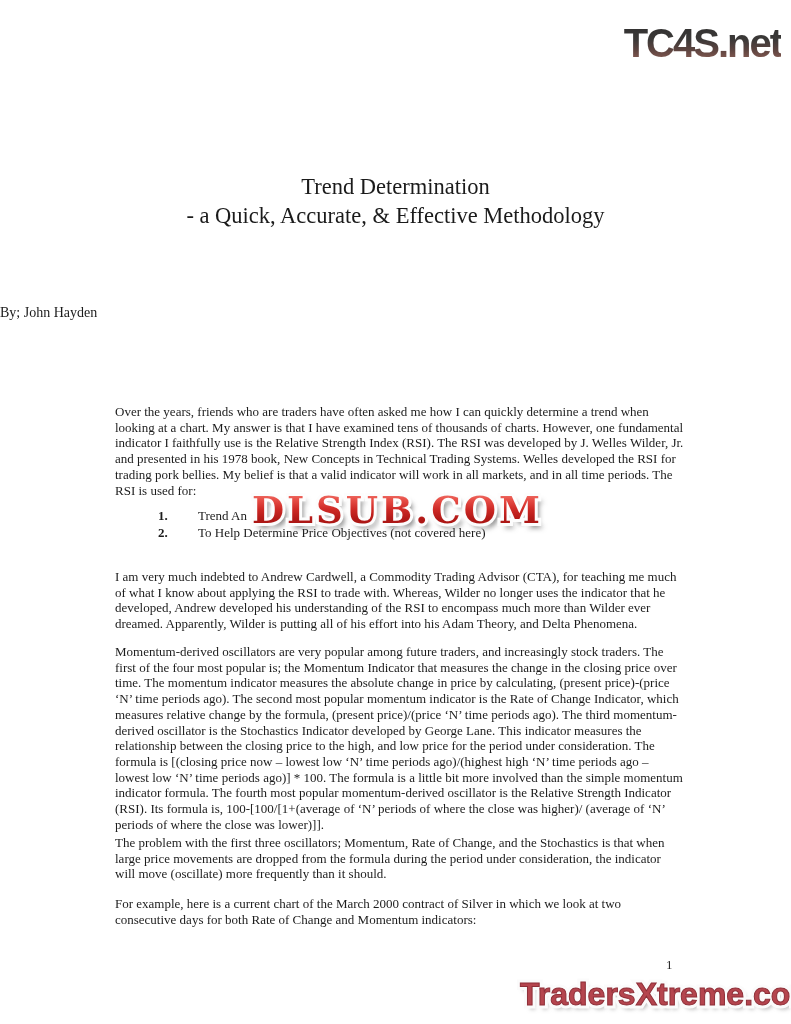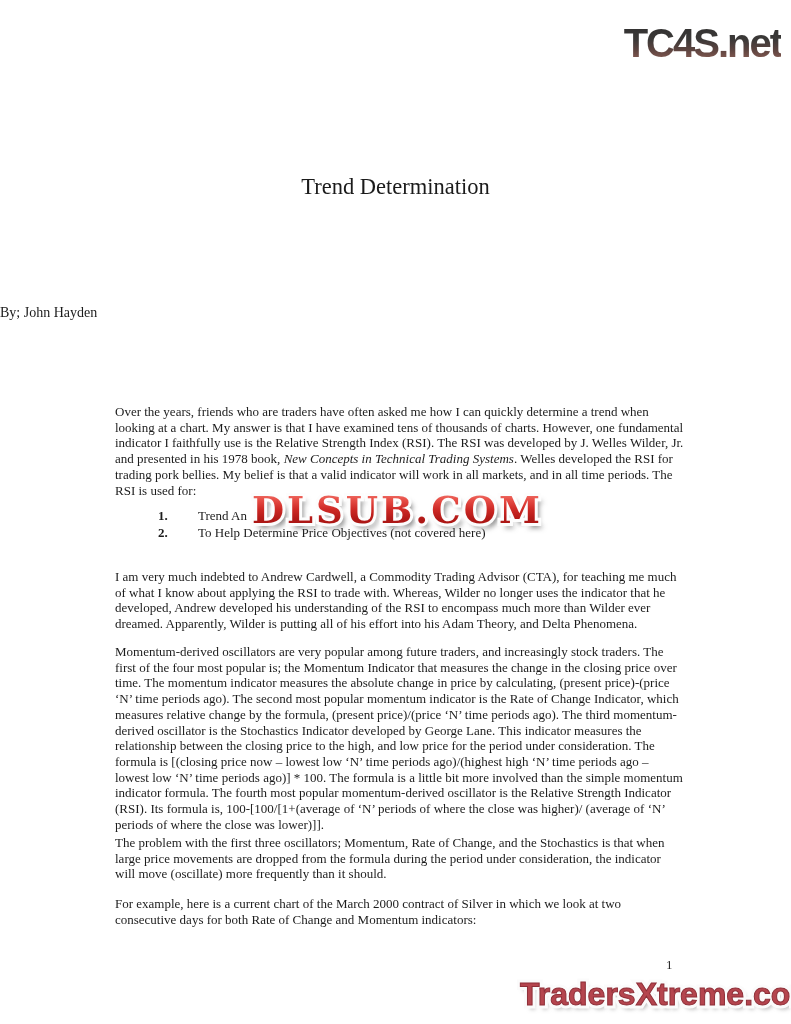--- a/index.html
+++ b/index.html
@@ -28,21 +28,21 @@
   .para{
     position:absolute;left:115px;width:569px;
     font-size:13px;line-height:15.7px;text-align:left;color:#1c1c1c;
   }
   .p-intro{top:404px}
   .p-list{top:507px}
   .p-cardwell{top:569px}
   .p-osc{top:644px}
   .p-problem{top:835px}
   .p-example{top:896px}
-  .it{font-style:italic}
+  .it{}
   .ul{}
   .list-row{display:flex;line-height:17.2px;}
   .list-num{margin-left:43px;width:40px;font-weight:bold;flex:none;}
   .list-label{font-weight:normal}
   
   .wm{
     position:absolute;left:252px;top:489px;
     font-family:"DejaVu Serif",serif;font-weight:bold;
     font-size:37px;line-height:42px;letter-spacing:3px;white-space:nowrap;
   }
@@ -78,20 +78,21 @@
 </style>
 </head>
 <body>
 
 <div class="page">
 
   <div class="tc4s-logo">TC4S.net</div>
 
   <div class="doc-title">
     <div>Trend Determination</div>
+    <div>- a Quick, Accurate, &amp; Effective Methodology</div>
   </div>
 
   <div class="byline">By; John Hayden</div>
 
   <div class="para p-intro">
     <span>Over the years, friends who are traders have often asked me how I can quickly determine a trend when looking at a chart. My answer is that I have examined tens of thousands of charts. However, one fundamental indicator I faithfully use is the Relative Strength Index (RSI). The RSI was developed by J. Welles Wilder, Jr. and presented in his 1978 book, </span><span class="it">New Concepts in Technical Trading Systems</span><span>. Welles developed the RSI for trading pork bellies. My belief is that a valid indicator will work in all markets, and in all time periods.  The </span><span class="ul">RSI is used for:</span>
   </div>
 
   <div class="para p-list">
     <div class="list-row">

